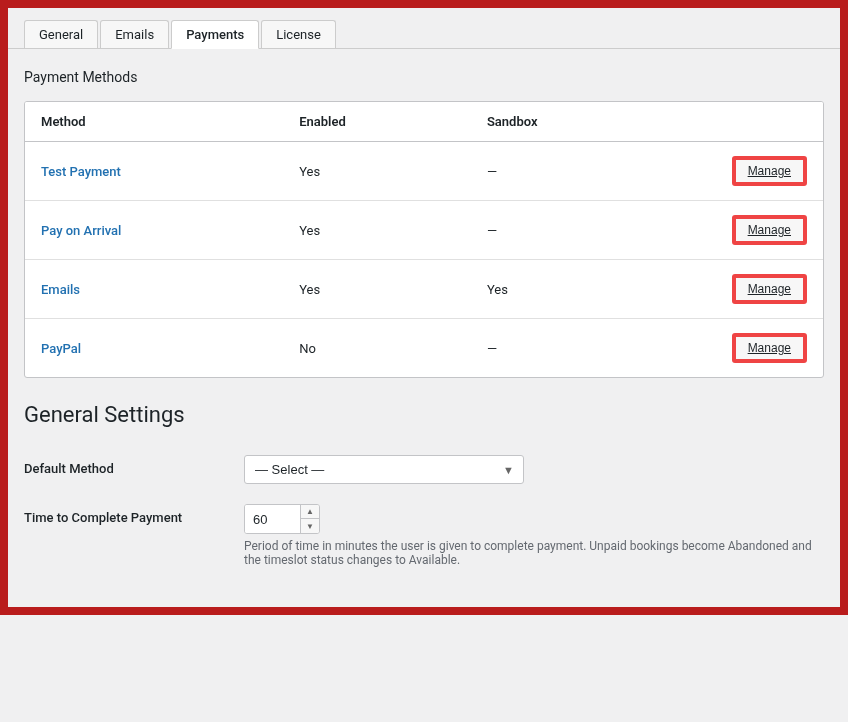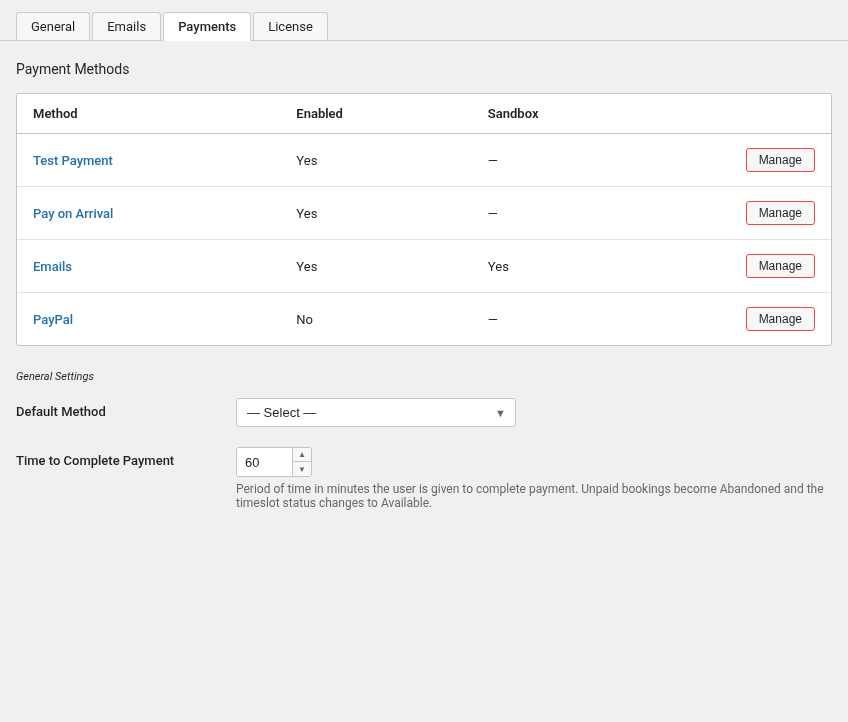--- a/index.html
+++ b/index.html
@@ -4,22 +4,22 @@
   <style>
     * { box-sizing: border-box; margin: 0; padding: 0; }
     body {
       font-family: -apple-system, BlinkMacSystemFont, "Segoe UI", Roboto, sans-serif;
       font-size: 13px;
       background: #f0f0f1;
       color: #1d2327;
       min-height: 722px;
     }
     .page-wrapper {
-      background: #737373;
-      padding: 0;
+      background: #b91c1c;
+      padding: 8px;
     }
     
     .tabs-bar {
       display: flex;
       gap: 0;
       background: #f0f0f1;
       padding: 12px 16px 0 16px;
       border-bottom: 1px solid #ccc;
       margin-bottom: 0;
     }
@@ -90,39 +90,39 @@
       vertical-align: middle;
     }
     .method-link {
       color: #2271b1;
       text-decoration: none;
       font-weight: 500;
       cursor: pointer;
     }
     .manage-btn {
       padding: 4px 12px;
-      border: 1px solid #ef4444;
+      border: 4px solid #ef4444;
       background: #f7f7f7;
       border-radius: 3px;
       cursor: pointer;
       font-size: 12px;
       color: #1d2327;
+      text-decoration: underline;
     }
     .col-method { width: 220px; }
     .col-enabled { width: 160px; }
     .col-sandbox { width: 180px; }
     .col-action { width: 120px; text-align: right; }
 
     
     .general-settings-title {
-      font-size: 11px;
+      font-size: 22px;
       font-weight: 400;
       color: #1d2327;
-      margin-bottom: 15px;
-      font-style: italic;
+      margin-bottom: 28px;
     }
     .settings-row {
       display: flex;
       align-items: flex-start;
       margin-bottom: 20px;
     }
     .settings-label {
       width: 220px;
       min-width: 220px;
       padding-top: 6px;

